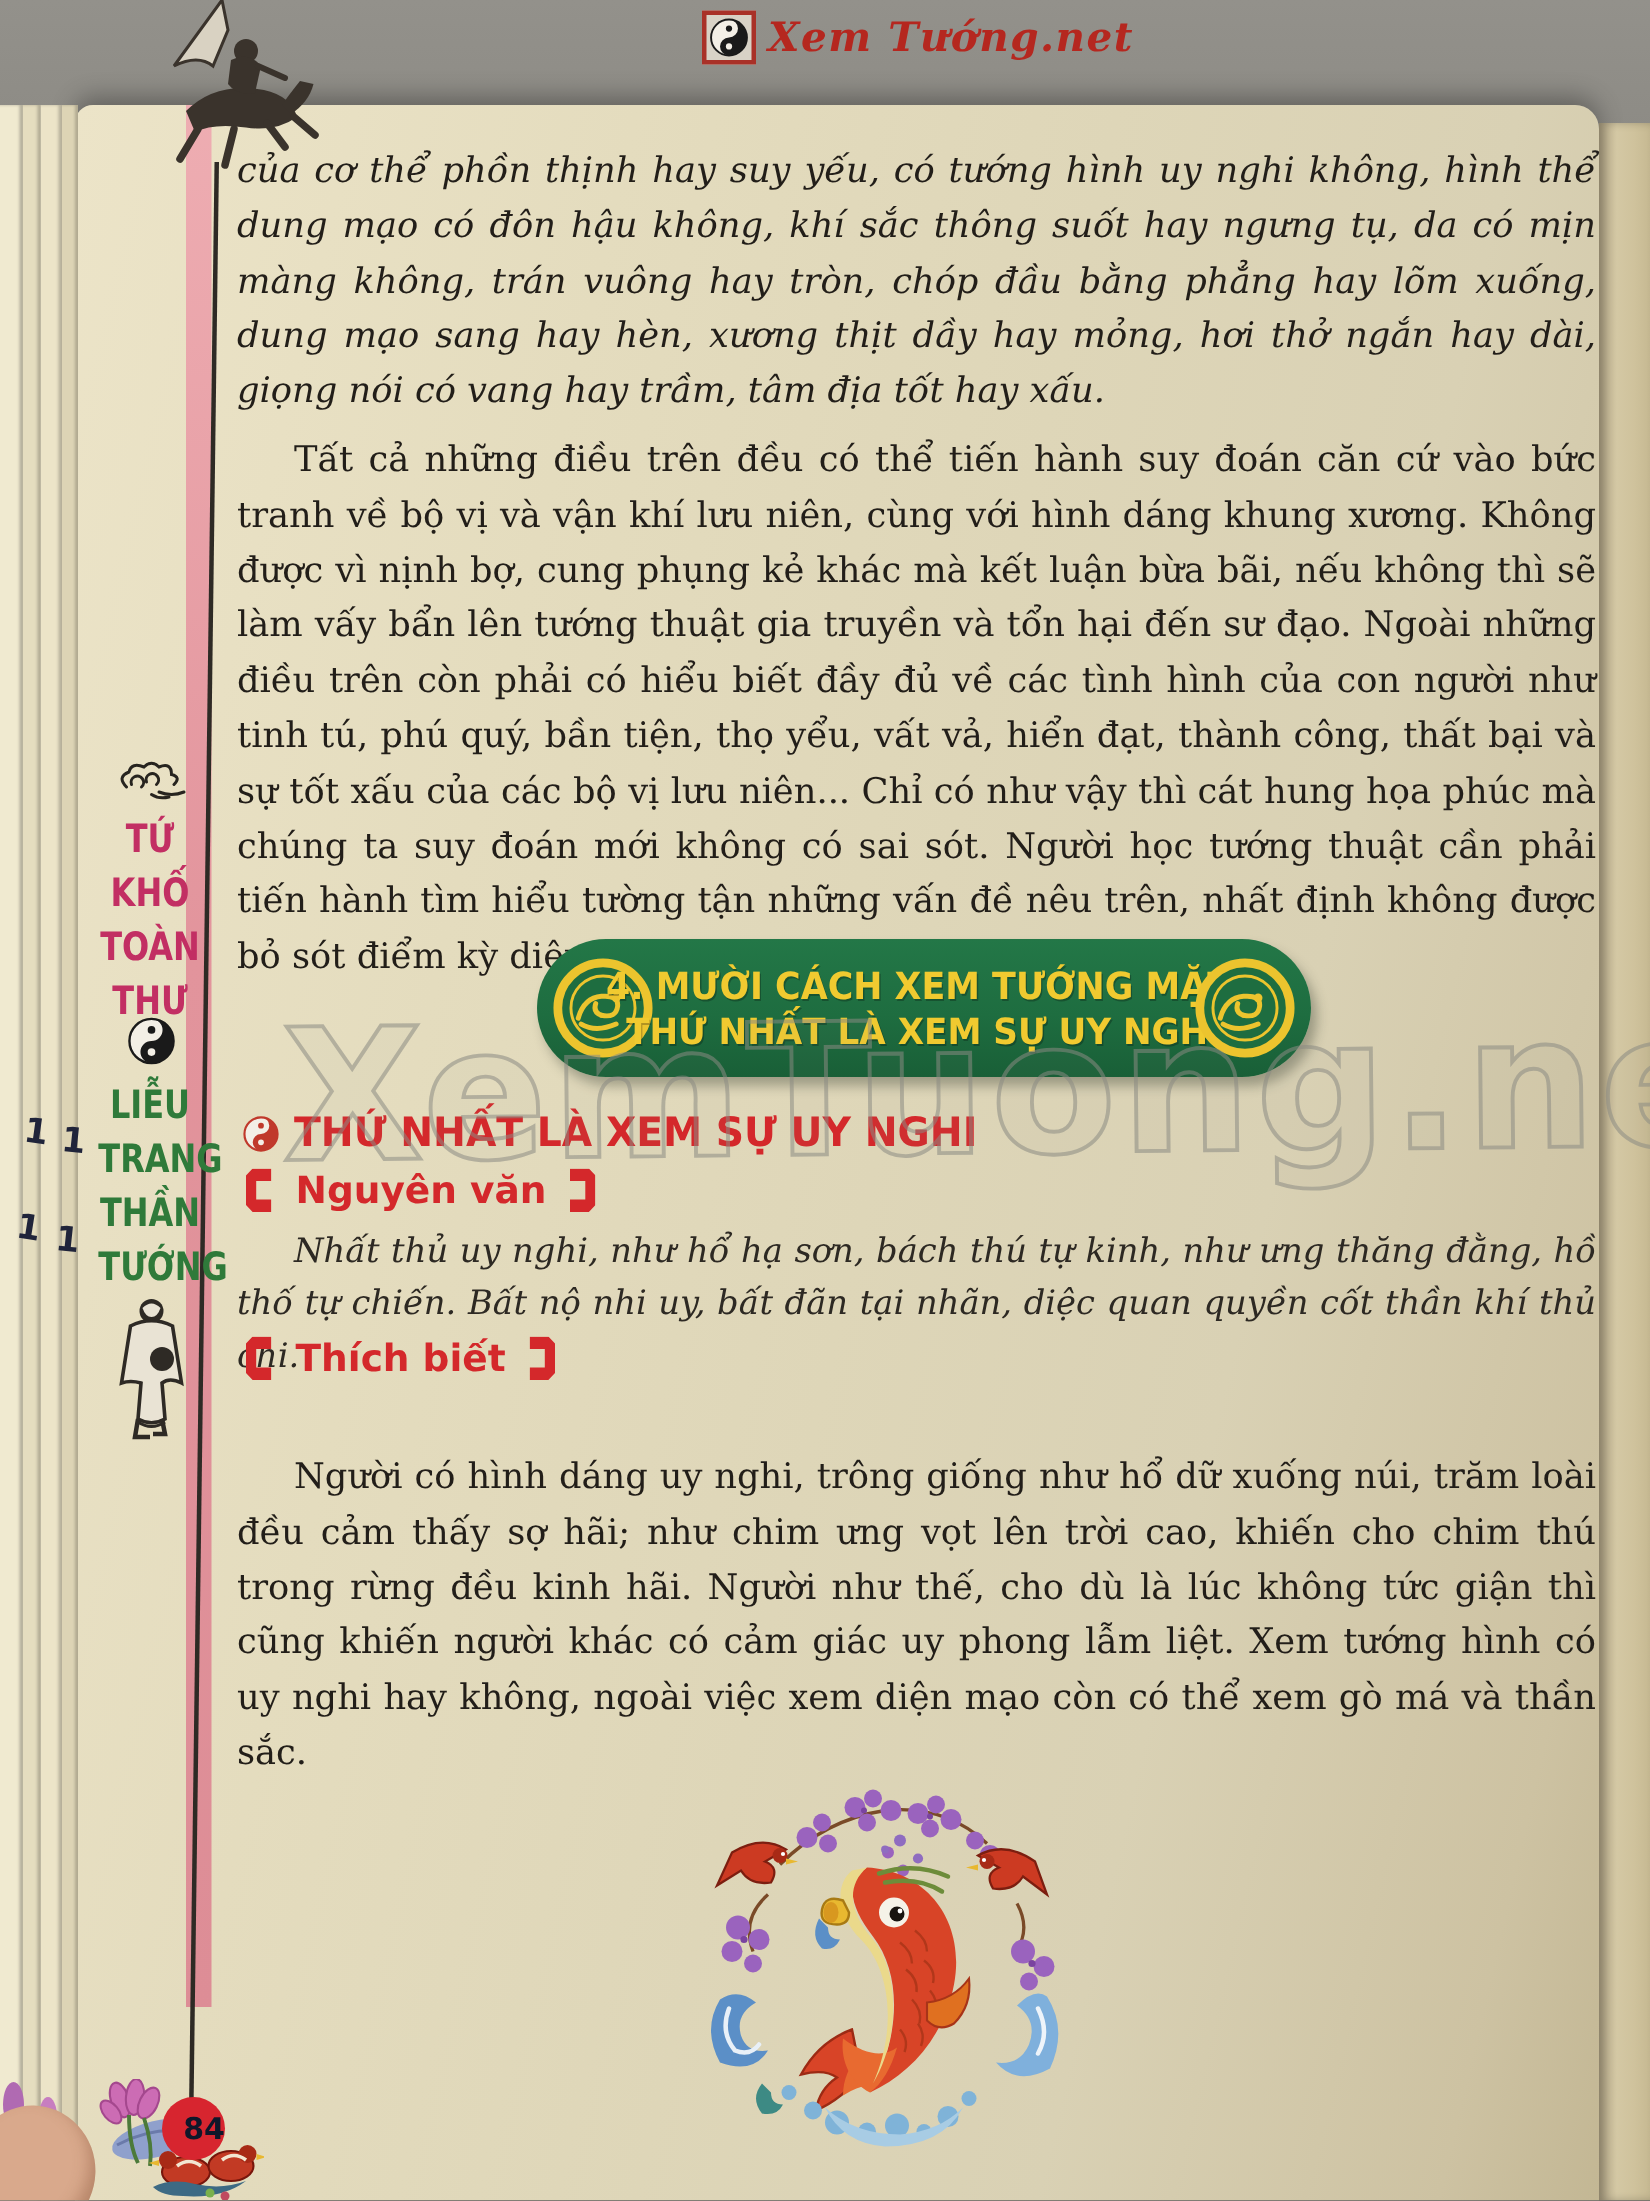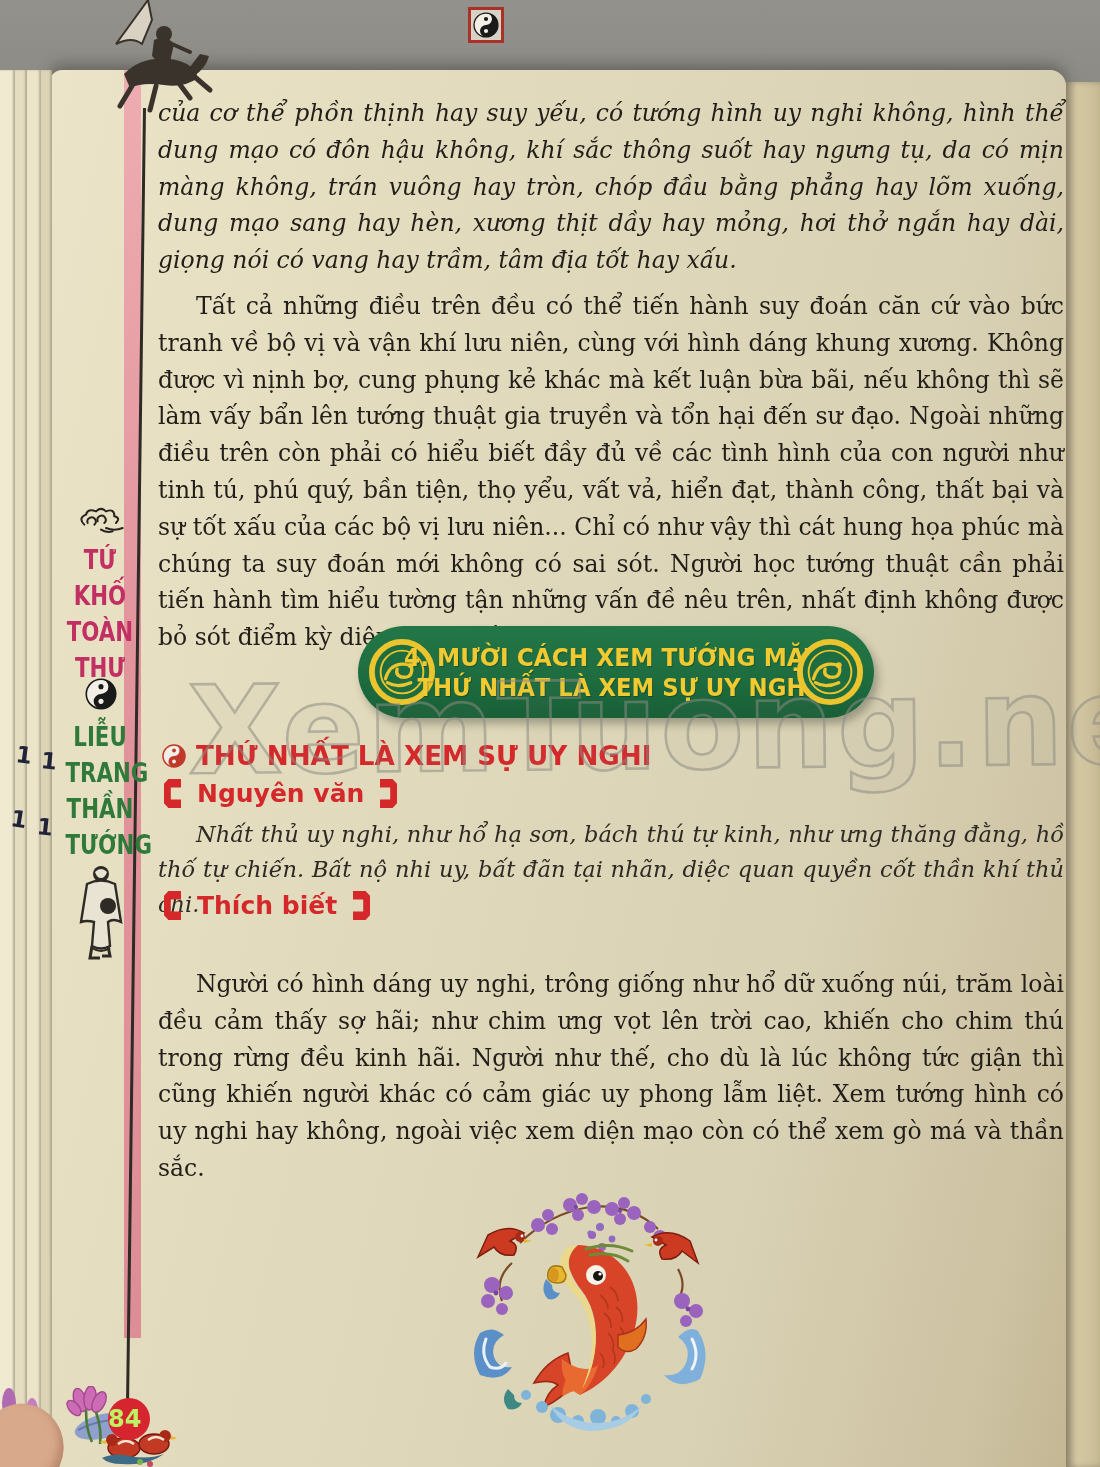--- a/index.html
+++ b/index.html
@@ -52,22 +52,22 @@
   .bracket{width:17px;height:29px;background:#d4282b;}
   .bk-l{clip-path:polygon(100% 0,26% 0,0 16%,0 84%,26% 100%,100% 100%,100% 71%,40% 71%,40% 29%,100% 29%);}
   .bk-r{clip-path:polygon(100% 0,26% 0,0 16%,0 84%,26% 100%,100% 100%,100% 71%,40% 71%,40% 29%,100% 29%);transform:scaleX(-1);}
   .tag-text{font-family:"DejaVu Sans",sans-serif;font-weight:bold;font-size:25px;color:#d4282b;white-space:nowrap;}
   
   .logo{position:absolute;left:468px;top:7px;display:flex;align-items:center;gap:8px;}
   .logo-box{width:36px;height:36px;background:#d8d2c6;border:3px solid #a93128;box-sizing:border-box;display:flex;align-items:center;justify-content:center;}
   .logo-text{font-family:"DejaVu Serif",serif;font-style:italic;font-weight:bold;font-size:27px;color:#b5271f;letter-spacing:1px;}
   
   .page-badge{position:absolute;left:108px;top:1398px;width:42px;height:42px;border-radius:50%;
-        background:#d7252f;display:flex;align-items:center;justify-content:flex-start;
-        font-family:"DejaVu Sans",sans-serif;font-weight:bold;font-size:24px;color:#bef264;z-index:7;}
+        background:#d7252f;display:flex;align-items:center;justify-content:flex-end;
+        font-family:"DejaVu Sans",sans-serif;font-weight:bold;font-size:20px;color:#0f172a;z-index:7;}
   .finger{position:absolute;left:-20px;top:1404px;width:84px;height:86px;background:#d9a98c;
         border-radius:48% 52% 44% 40%;transform:rotate(24deg);box-shadow:inset -6px -4px 10px rgba(120,70,40,.35);z-index:8;}
   .edge-blob{position:absolute;border-radius:50%;z-index:3;}
   svg{display:block;}
 </style>
 </head>
 <body>
 
 <div class="photo">
 
@@ -90,20 +90,21 @@
 
   <div class="logo">
     <div class="logo-box">
       <svg width="26" height="26" viewBox="0 0 100 100">
         <circle cx="50" cy="50" r="46" fill="#f3efe6" stroke="#1a1a1a" stroke-width="5"></circle>
         <path d="M50 4 A46 46 0 0 1 50 96 A23 23 0 0 1 50 50 A23 23 0 0 0 50 4 Z" fill="#1a1a1a"></path>
         <circle cx="50" cy="27" r="8" fill="#1a1a1a"></circle>
         <circle cx="50" cy="73" r="8" fill="#f3efe6"></circle>
       </svg>
     </div>
+    <span class="logo-text">Xem Tướng.net</span>
   </div>
 
   <svg style="position:absolute;left:86px;top:0;" width="150" height="118" viewBox="0 0 150 118">
     <path d="M62 0 L30 44 Q46 36 56 44 L66 20 Z" fill="#d9d2c2" stroke="#3a332c" stroke-width="2"></path>
     <path d="M38 74 Q58 54 90 60 Q108 64 112 78 Q98 88 78 85 Q56 82 44 88 Z" fill="#3a332c"></path>
     <path d="M108 76 Q120 68 123 56 L114 54 Q106 64 102 70 Z" fill="#3a332c"></path>
     <g stroke="#3a332c" stroke-width="5" stroke-linecap="round">
       <path d="M46 86 L34 106"></path>
         <path d="M70 86 L64 110"></path>
         <path d="M92 82 L104 98"></path>

